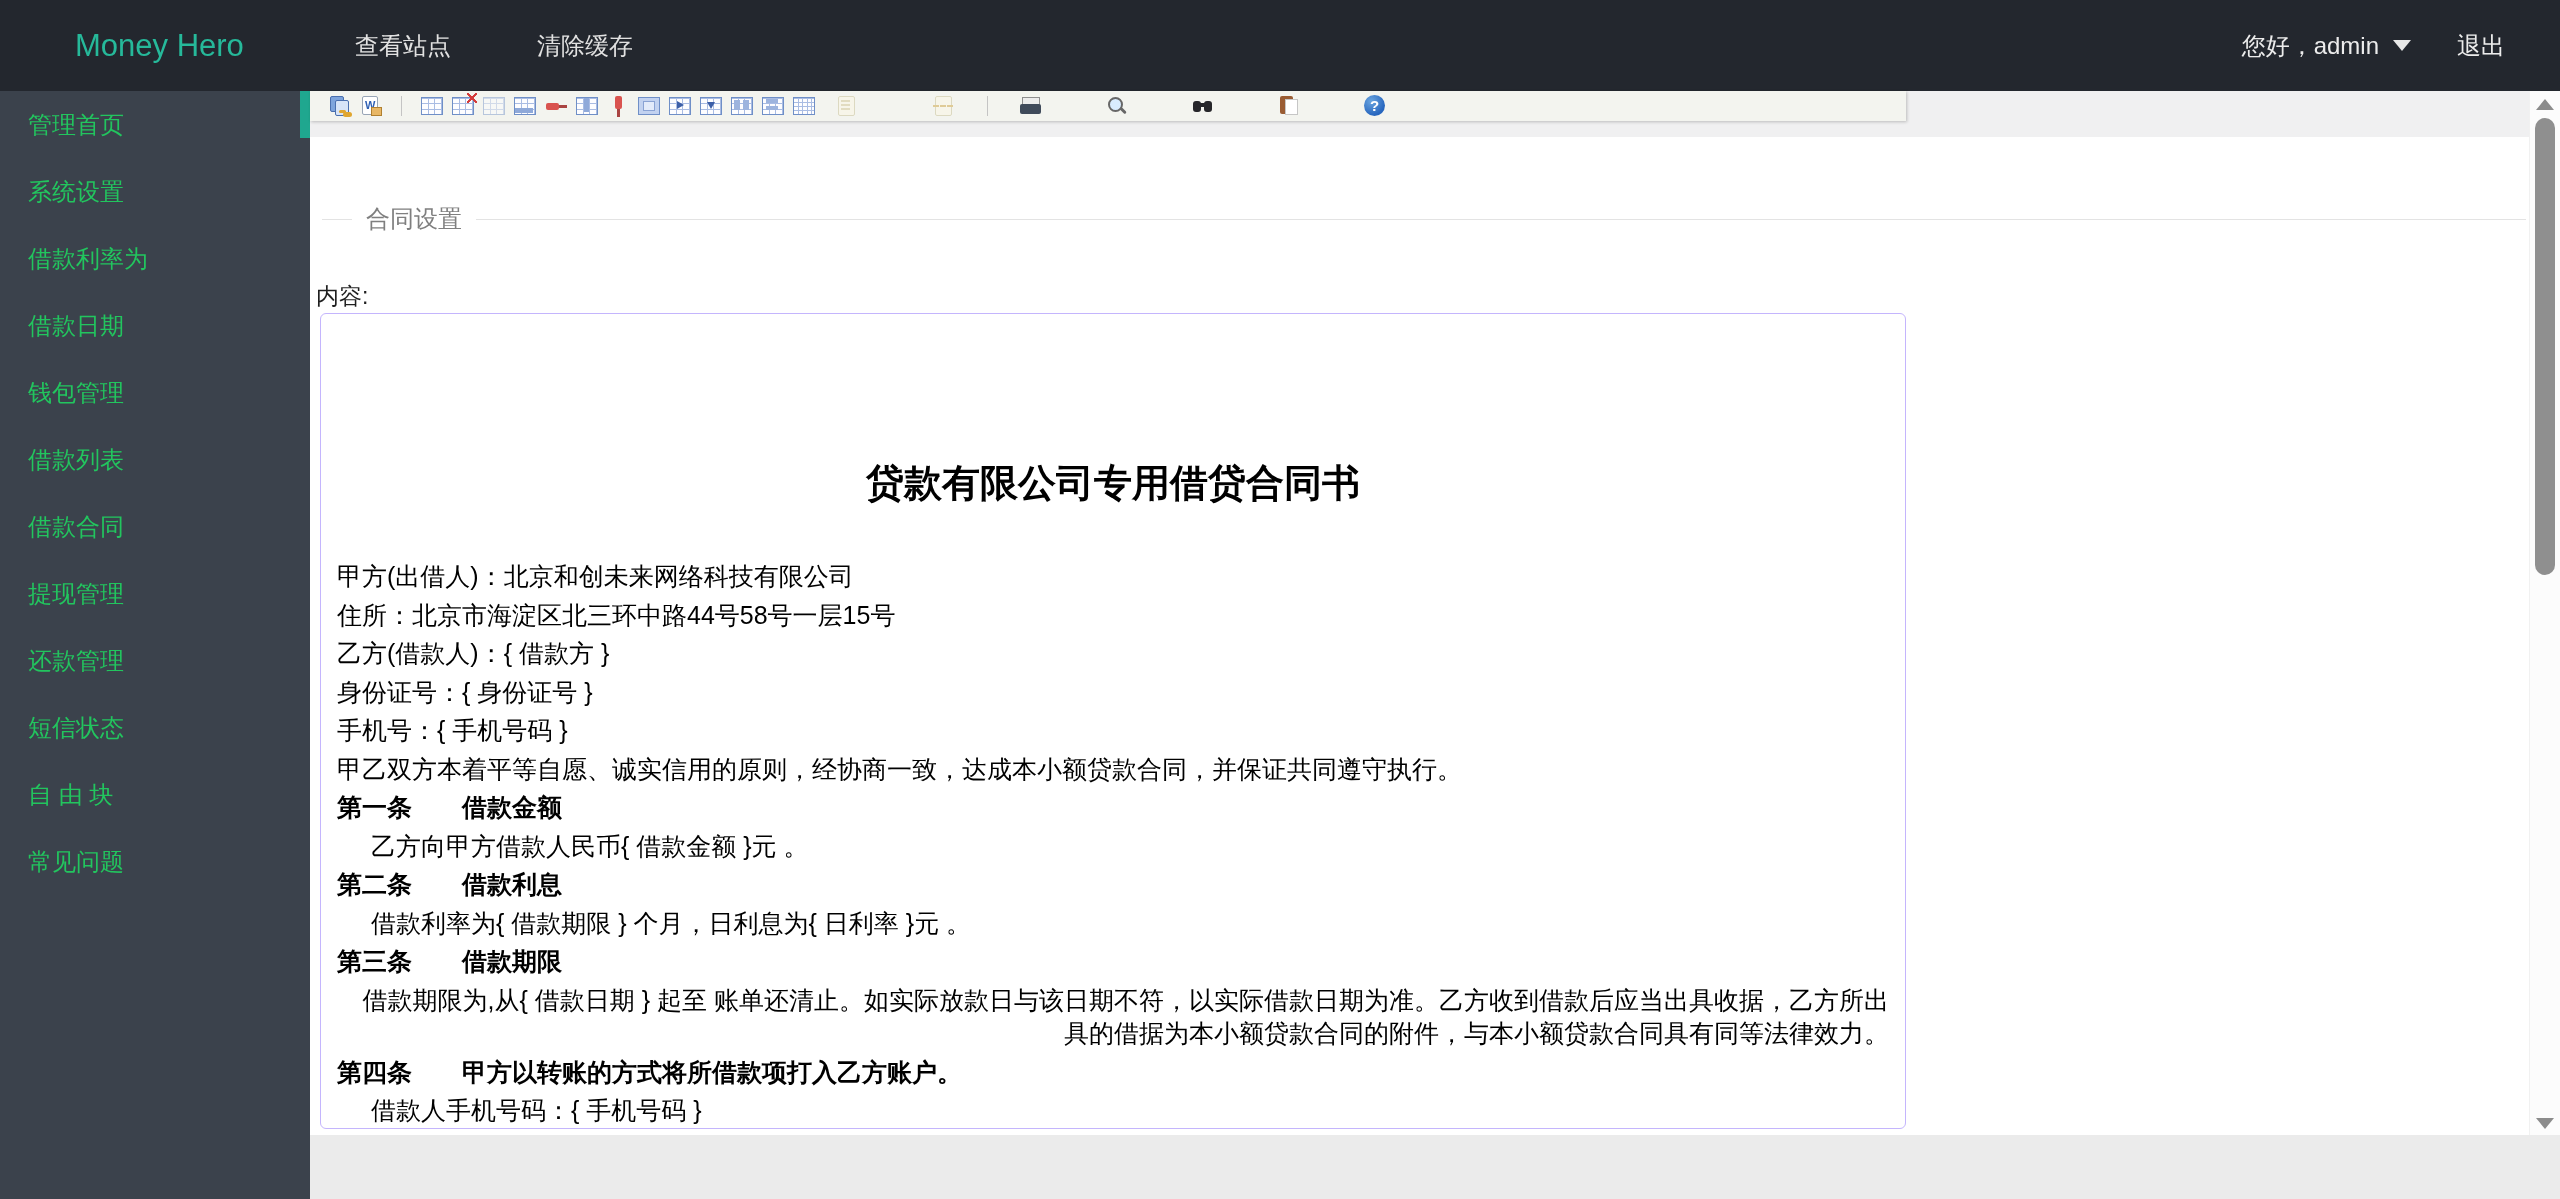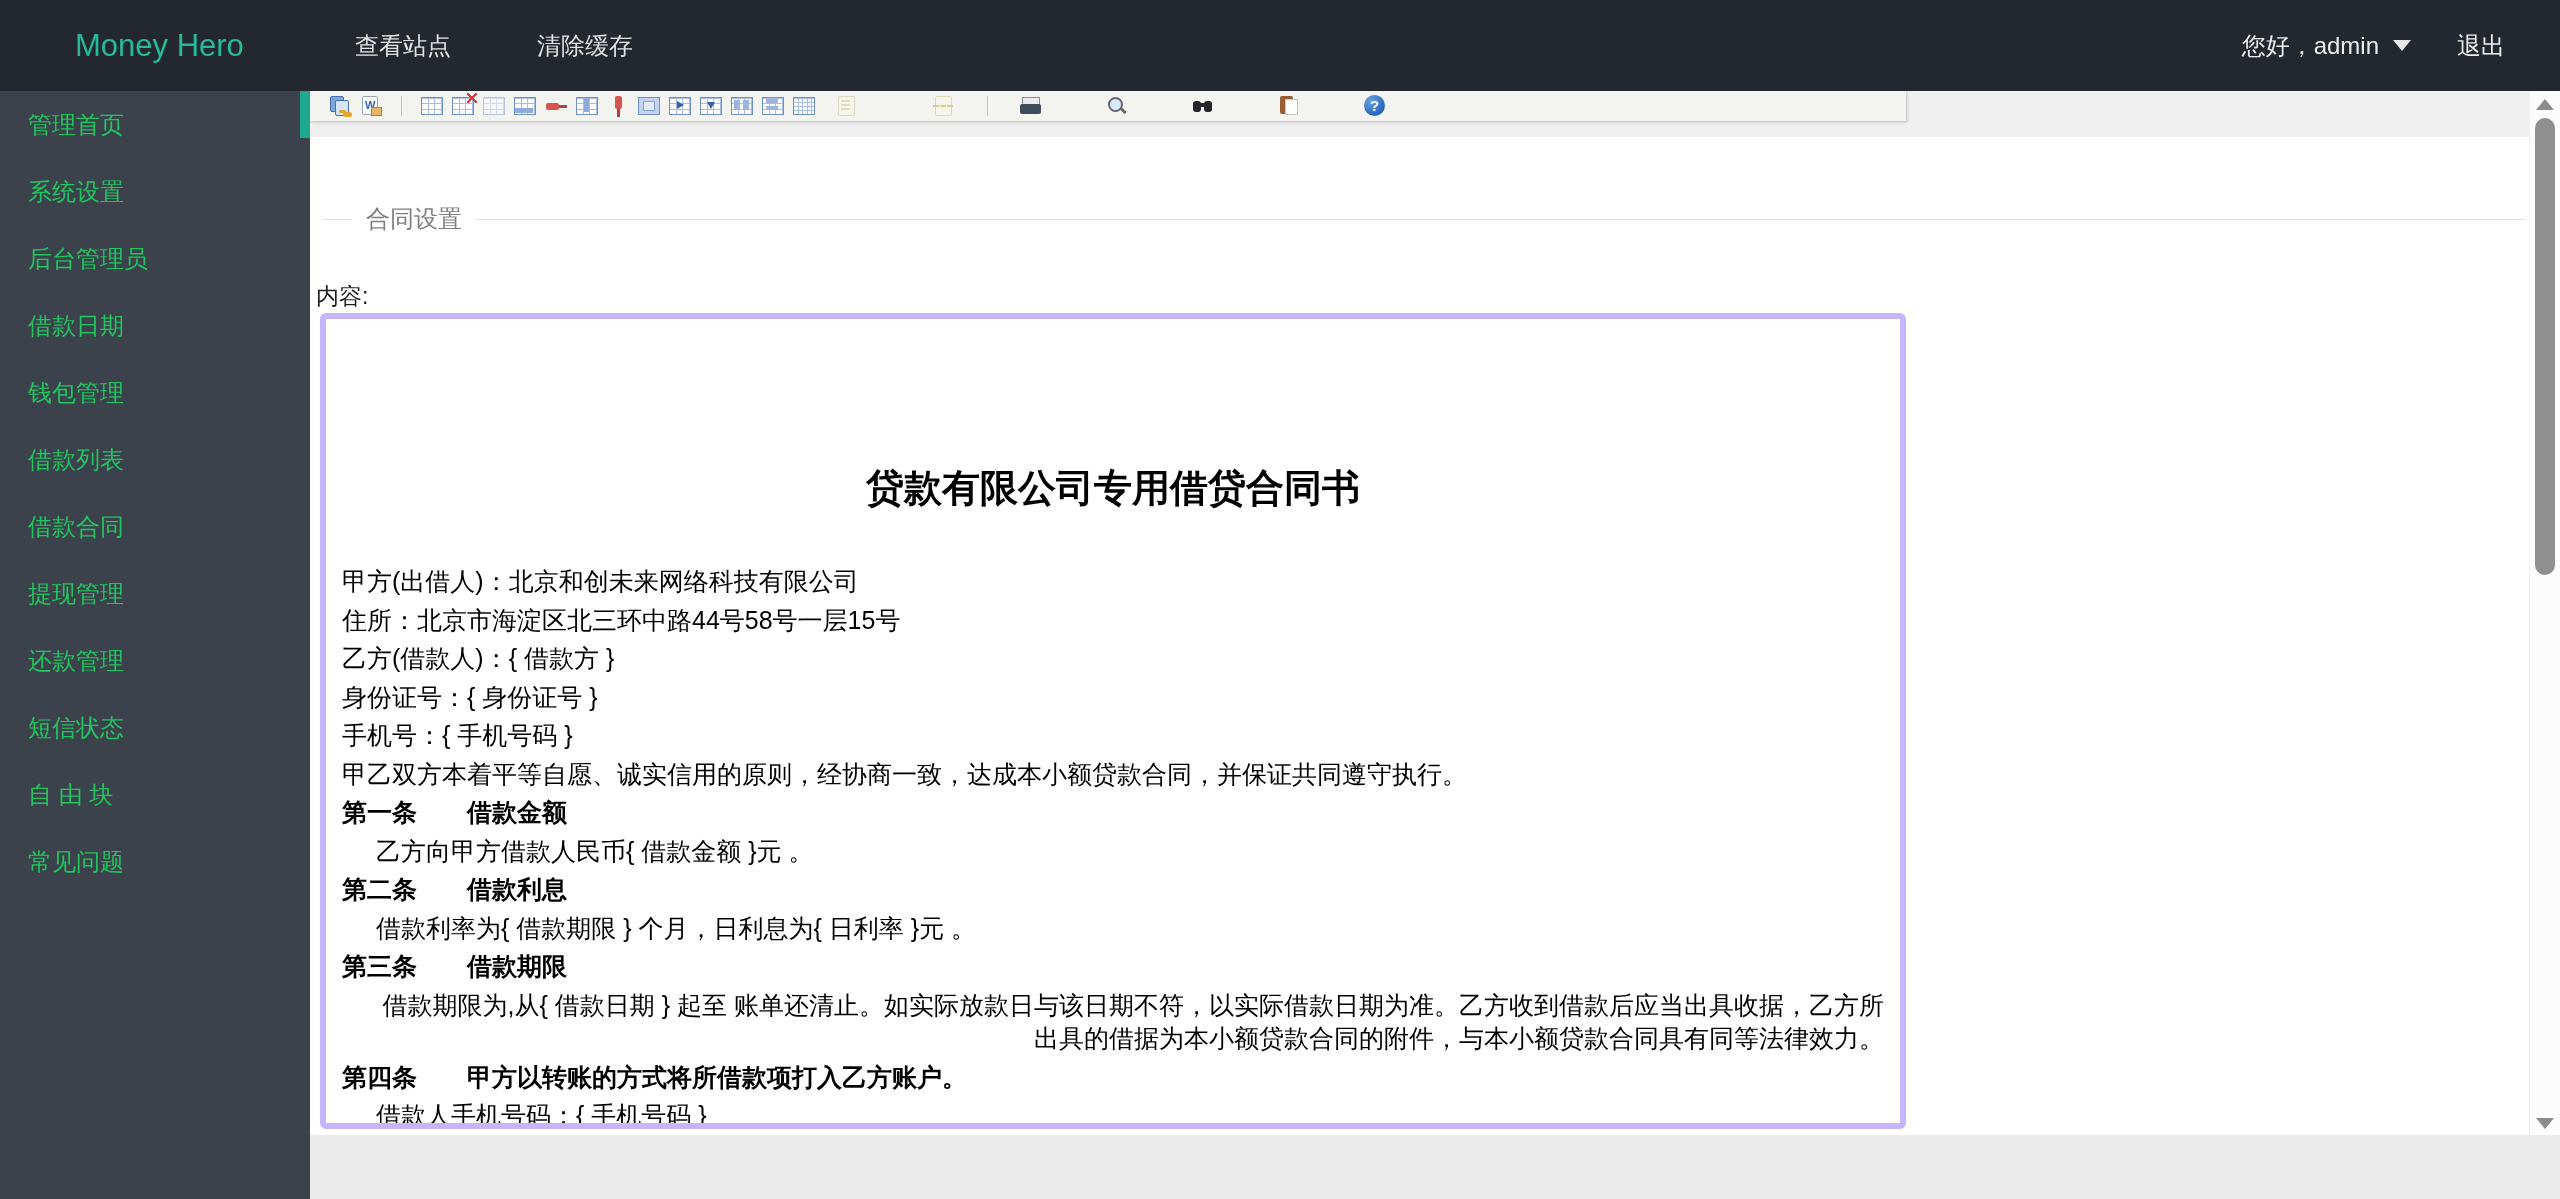--- a/index.html
+++ b/index.html
@@ -97,21 +97,21 @@
   .sec-line{height:1px;background:#e3e3e3;}
   .sec-line-l{width:30px;}
   .sec-line-r{flex:1;}
   .sec-title{margin:0 14px;font-size:24px;color:#7f7f7f;white-space:nowrap;}
 
   .content-label{position:absolute;top:190px;left:6px;font-size:23px;color:#1f1f1f;}
 
   
   .editor-box{
     position:absolute;top:222px;left:10px;width:1586px;height:816px;
-    border:6px solid #c4b5fd;border-radius:6px;background:#fff;
+    border:1px solid #c4b5fd;border-radius:6px;background:#fff;
     box-sizing:border-box;padding:0 16px;overflow:hidden;cursor:text;
   }
   .doc-title{margin:145px 0 50px;font-size:38px;line-height:48px;font-weight:bold;color:#000;text-align:center;}
   .editor-box p{margin:0;font-size:25px;line-height:38.5px;color:#000;}
   .editor-box p.bold{font-weight:bold;}
   .editor-box p.ind{padding-left:34px;}
   .editor-box p.p-long{line-height:33px;margin:3px 0;text-indent:20px;text-align:right;}
 
   
   .pscroll{position:absolute;top:0;right:0;width:30px;height:1044px;background:#fcfcfc;border-left:1px solid #f1f1f1;}
@@ -135,21 +135,21 @@
       <span>您好，admin</span>
       <span class="caret"></span>
     </div>
     <span class="logout">退出</span>
   </div>
 </header>
 
 <aside class="sidebar">
   <div class="side-item">管理首页</div>
   <div class="side-item">系统设置</div>
-  <div class="side-item">后台管理员</div>
+  <div class="side-item">借款利率为</div>
   <div class="side-item">借款日期</div>
   <div class="side-item">钱包管理</div>
   <div class="side-item">借款列表</div>
   <div class="side-item">借款合同</div>
   <div class="side-item">提现管理</div>
   <div class="side-item">还款管理</div>
   <div class="side-item">短信状态</div>
   <div class="side-item">自 由 块</div>
   <div class="side-item">常见问题</div>
   <div class="side-thumb"></div>

